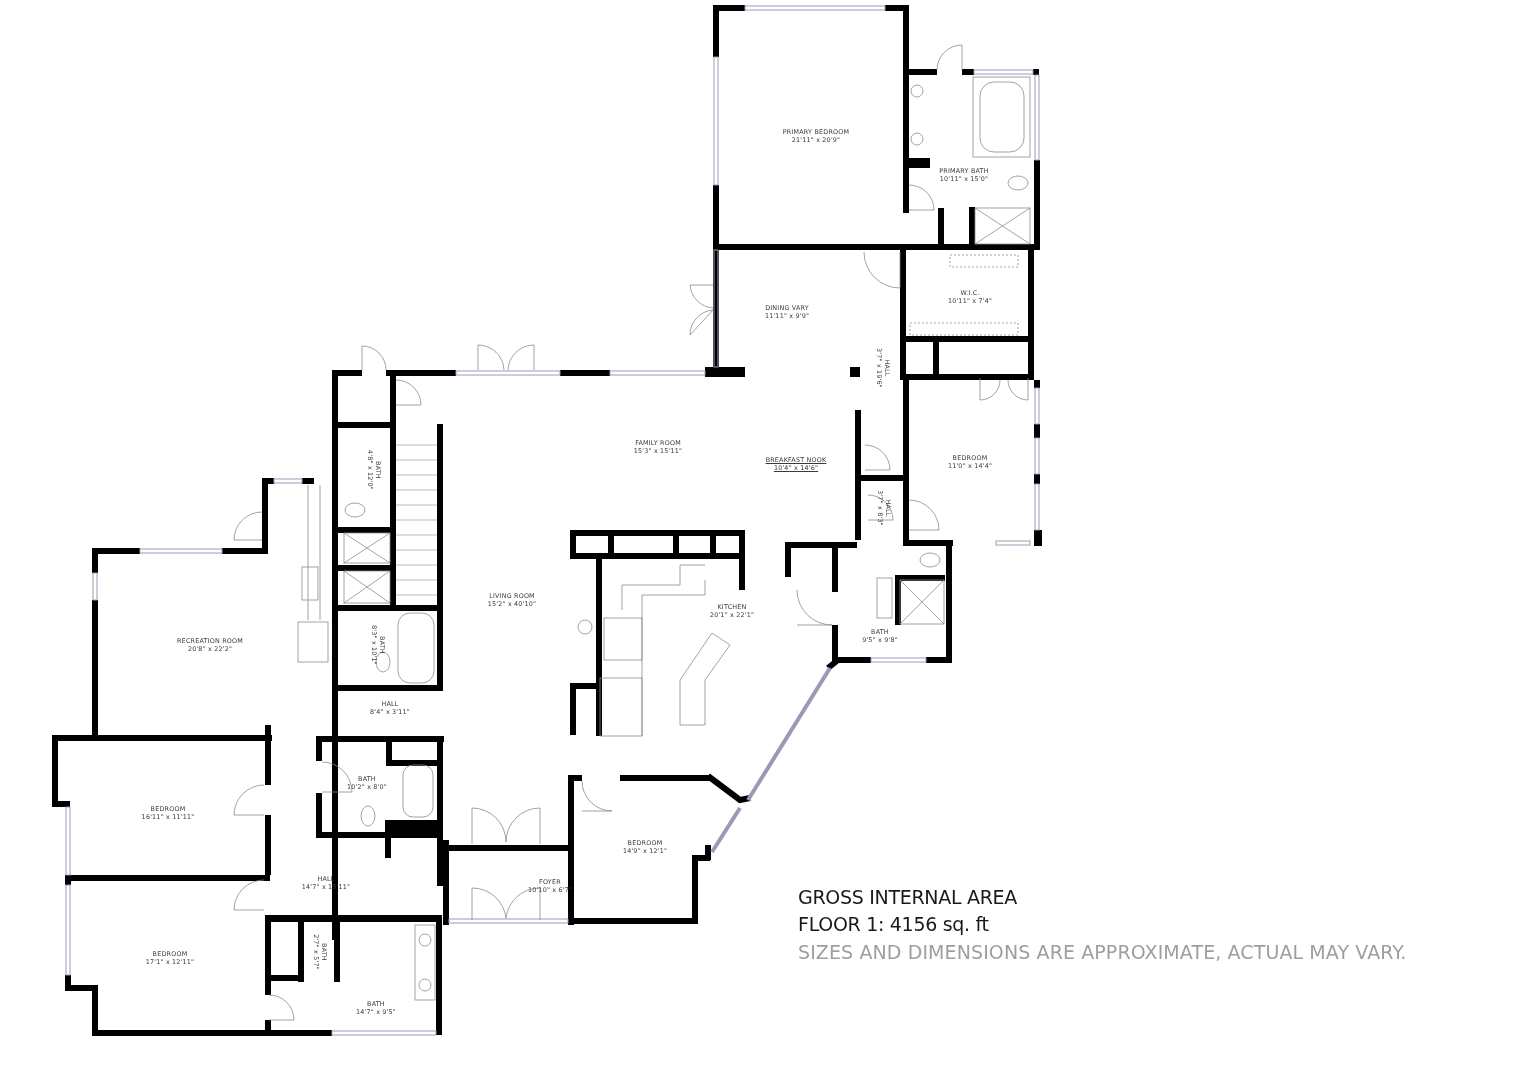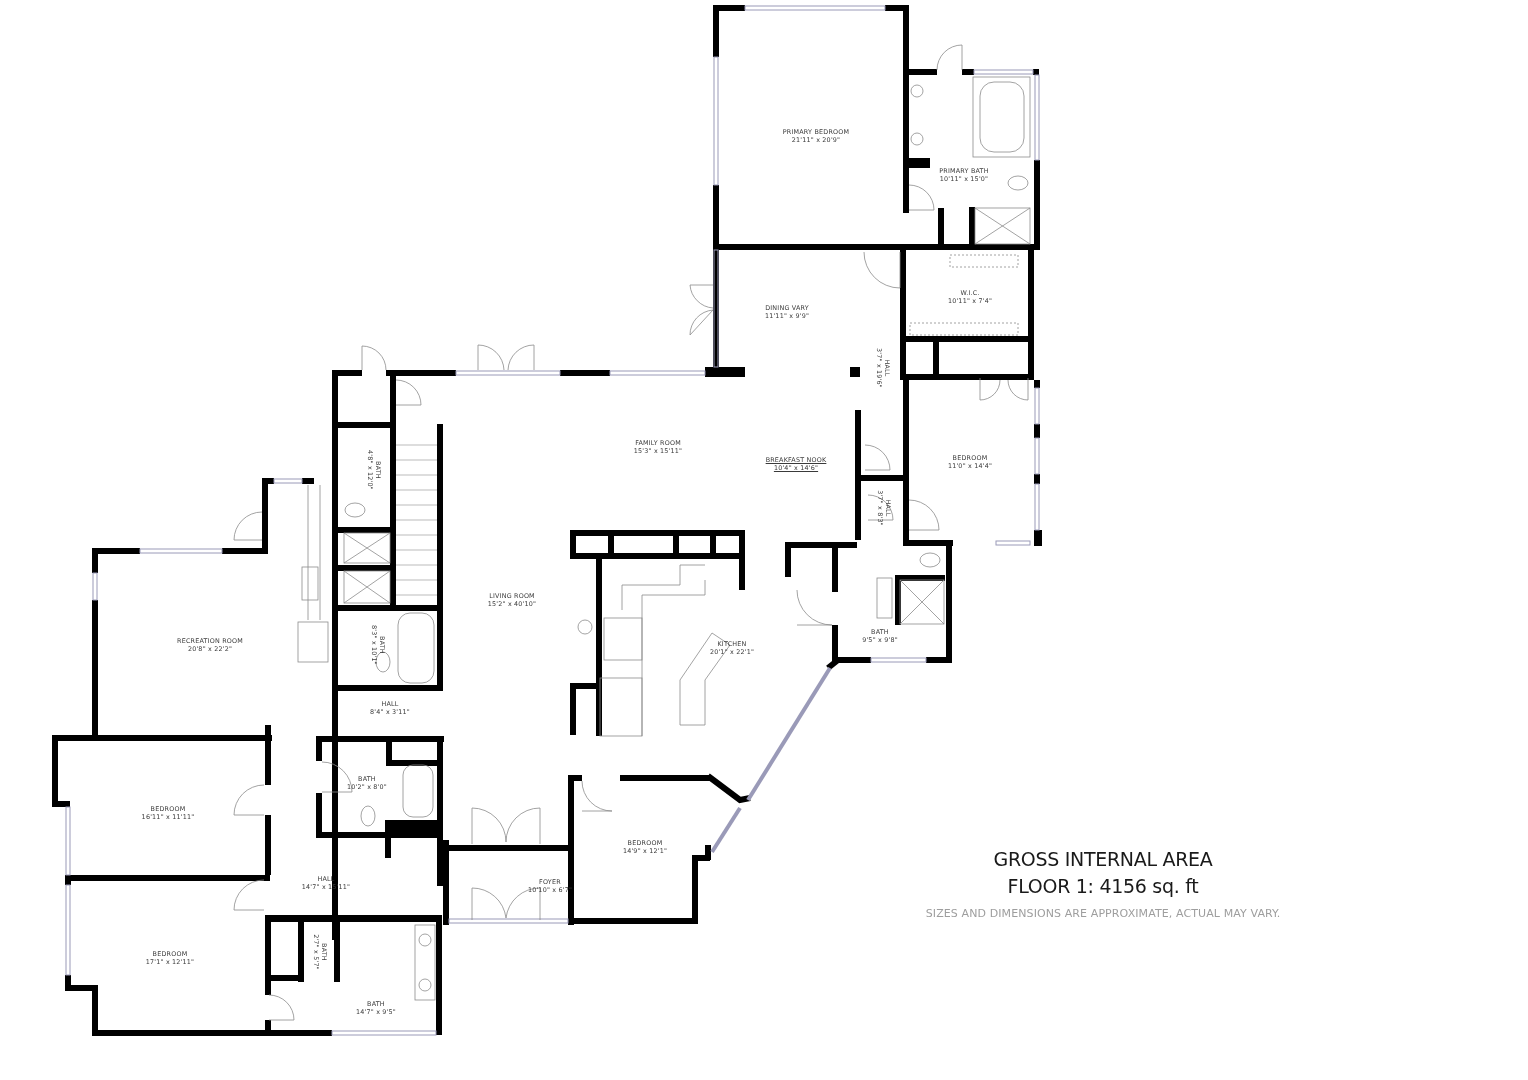--- a/index.html
+++ b/index.html
@@ -1,23 +1,23 @@
 <!DOCTYPE html>
 <html><head>
 <meta charset="utf-8">
 <style>
   html, body { margin:0; padding:0; background:#ffffff; }
   body { width:1528px; height:1080px; position:relative; overflow:hidden; font-family:"DejaVu Sans", sans-serif; }
   #plan { position:absolute; left:0; top:0; }
   .room-label { position:absolute; transform:translate(-50%,-50%); text-align:center; color:#3a3a3a; font-size:6.4px; line-height:8px; letter-spacing:0.2px; white-space:nowrap; }
   .room-label.vert { transform:translate(-50%,-50%) rotate(90deg); }
   .room-label .dim { display:block; }
-  .legend { position:absolute; left:798px; top:846px; width:610px; text-align:center; }
+  .legend { position:absolute; left:798px; top:884px; width:610px; text-align:left; }
   .legend .l1, .legend .l2, .legend .l3 { display:block; font-size:19px; line-height:27px; color:#1a1a1a; font-family:"DejaVu Sans", sans-serif; letter-spacing:-0.3px; }
-  .legend .note { display:block; font-size:11px; line-height:28px; color:#9e9e9e; letter-spacing:0.1px; white-space:nowrap; }
+  .legend .note { display:block; font-size:19px; line-height:28px; color:#9e9e9e; letter-spacing:0.1px; white-space:nowrap; }
 </style>
 </head>
 <body>
 
 <svg id="plan" width="1528" height="1080" viewBox="0 0 1528 1080" xmlns="http://www.w3.org/2000/svg">
   <g fill="#000">
 
     <rect x="713" y="5" width="32" height="6"></rect>
     <rect x="885" y="5" width="24" height="6"></rect>
     <rect x="713" y="5" width="6" height="52"></rect>
@@ -256,21 +256,21 @@
     <div class="room-label" style="left: 964px; top: 175px;"><span class="name">PRIMARY BATH</span><span class="dim">10'11" x 15'0"</span></div>
     <div class="room-label" style="left: 787px; top: 312px;"><span class="name">DINING VARY</span><span class="dim">11'11" x 9'9"</span></div>
     <div class="room-label" style="left: 970px; top: 297px;"><span class="name">W.I.C.</span><span class="dim">10'11" x 7'4"</span></div>
     <div class="room-label vert" style="left: 883px; top: 368px;"><span class="name">HALL</span><span class="dim">3'7" x 19'6"</span></div>
     <div class="room-label" style="left: 658px; top: 447px;"><span class="name">FAMILY ROOM</span><span class="dim">15'3" x 15'11"</span></div>
     <div class="room-label" style="left: 796px; top: 464px; text-decoration: underline;"><span class="name">BREAKFAST NOOK</span><span class="dim">10'4" x 14'6"</span></div>
     <div class="room-label" style="left: 970px; top: 462px;"><span class="name">BEDROOM</span><span class="dim">11'0" x 14'4"</span></div>
     <div class="room-label vert" style="left: 884px; top: 508px;"><span class="name">HALL</span><span class="dim">3'7" x 8'3"</span></div>
     <div class="room-label vert" style="left: 374px; top: 470px;"><span class="name">BATH</span><span class="dim">4'8" x 12'0"</span></div>
     <div class="room-label" style="left: 512px; top: 600px;"><span class="name">LIVING ROOM</span><span class="dim">15'2" x 40'10"</span></div>
-    <div class="room-label" style="left: 732px; top: 611px; margin-top: 37px;"><span class="name">KITCHEN</span><span class="dim">20'1" x 22'1"</span></div>
+    <div class="room-label" style="left: 732px; top: 611px;"><span class="name">KITCHEN</span><span class="dim">20'1" x 22'1"</span></div>
     <div class="room-label" style="left: 880px; top: 636px;"><span class="name">BATH</span><span class="dim">9'5" x 9'8"</span></div>
     <div class="room-label" style="left: 210px; top: 645px;"><span class="name">RECREATION ROOM</span><span class="dim">20'8" x 22'2"</span></div>
     <div class="room-label vert" style="left: 378px; top: 645px;"><span class="name">BATH</span><span class="dim">8'3" x 10'1"</span></div>
     <div class="room-label" style="left: 390px; top: 708px;"><span class="name">HALL</span><span class="dim">8'4" x 3'11"</span></div>
     <div class="room-label" style="left: 367px; top: 783px;"><span class="name">BATH</span><span class="dim">10'2" x 8'0"</span></div>
     <div class="room-label" style="left: 168px; top: 813px;"><span class="name">BEDROOM</span><span class="dim">16'11" x 11'11"</span></div>
     <div class="room-label" style="left: 645px; top: 847px;"><span class="name">BEDROOM</span><span class="dim">14'9" x 12'1"</span></div>
     <div class="room-label" style="left: 326px; top: 883px;"><span class="name">HALL</span><span class="dim">14'7" x 15'11"</span></div>
     <div class="room-label" style="left: 506px; top: 886px; margin-left: 44px;"><span class="name">FOYER</span><span class="dim">10'10" x 6'7"</span></div>
     <div class="room-label" style="left: 170px; top: 958px;"><span class="name">BEDROOM</span><span class="dim">17'1" x 12'11"</span></div>

